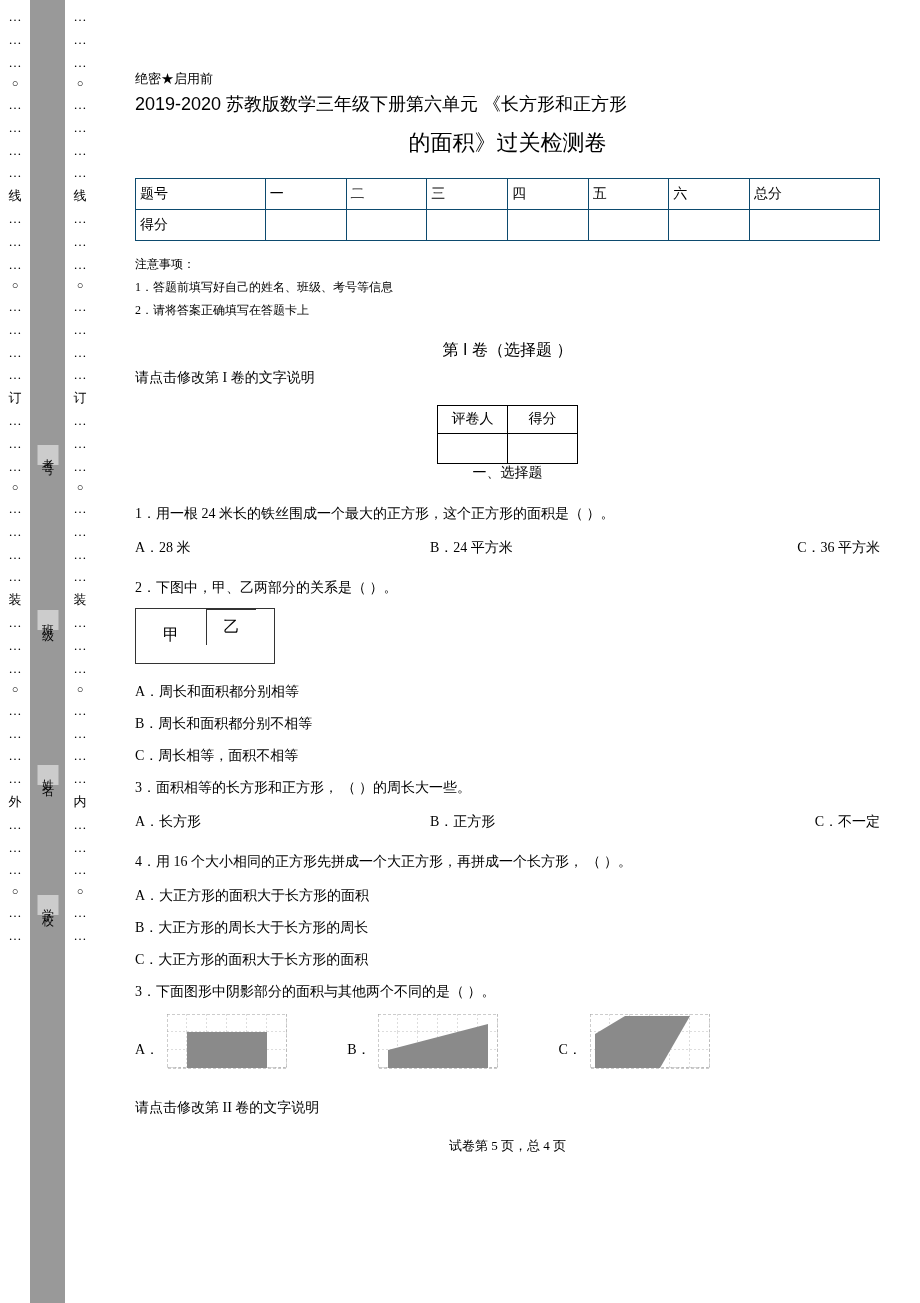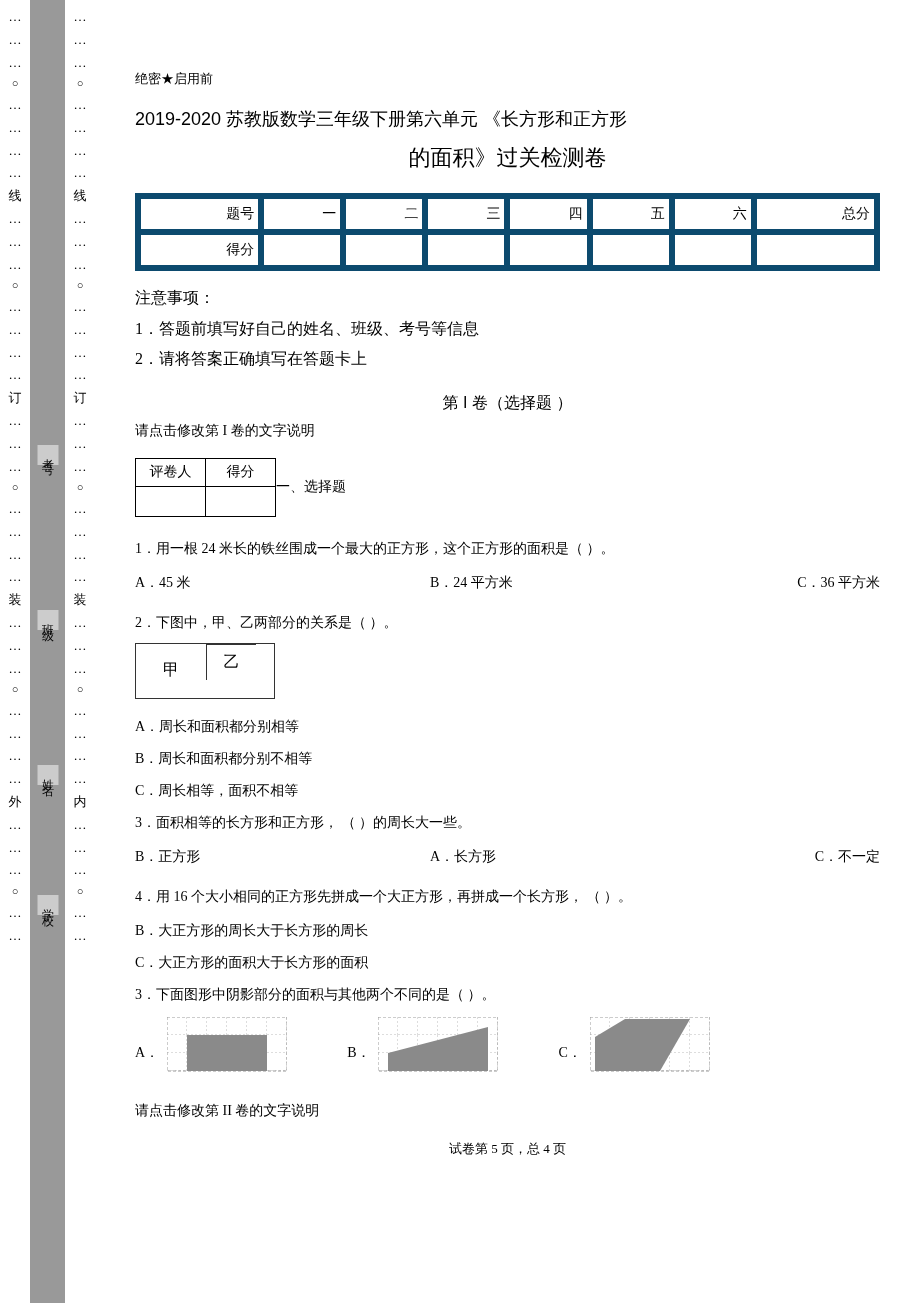--- a/index.html
+++ b/index.html
@@ -40,60 +40,60 @@
       color: #000;
       background: #ccc;
       padding: 4px 2px;
     }
     .content {
       flex: 1;
       padding: 70px 40px 20px 40px;
     }
     .secret {
       font-size: 13px;
-      margin-bottom: 15px;
     }
     .title-main {
       font-size: 18px;
       font-family: "SimHei", "黑体", sans-serif;
       line-height: 1.8;
       margin-bottom: 8px;
     }
     .title-sub {
       font-size: 22px;
       font-family: "SimHei", "黑体", sans-serif;
       text-align: center;
       margin-bottom: 20px;
     }
     .score-table {
       width: 100%;
       border-collapse: collapse;
       margin-bottom: 12px;
     }
     .score-table th, .score-table td {
-      border: 6px solid #0c4a6e;
+      border: 1px solid #0c4a6e;
       padding: 6px 4px;
-      text-align: right;
+      text-align: left;
       font-weight: normal;
       font-size: 14px;
     }
     .score-table th { height: 28px; }
     .score-table td { height: 28px; }
-    .notes { font-size: 16px; line-height: 1.9; margin-bottom: 18px; }
+    .notes { font-size: 12px; line-height: 1.9; margin-bottom: 18px; }
     .section-title {
       font-family: "SimHei", "黑体", sans-serif;
       font-size: 16px;
       text-align: center;
       margin: 8px 0;
     }
     .instr { font-size: 14px; margin: 8px 0 18px 0; }
     .grader-row {
       display: flex;
       align-items: center;
       margin-bottom: 18px;
+      flex-direction: column;
     }
     .grader-table {
       border-collapse: collapse;
     }
     .grader-table th, .grader-table td {
       border: 1.5px solid #000;
       width: 70px;
       height: 28px;
       text-align: center;
       font-weight: normal;
@@ -312,42 +312,43 @@
           <td></td>
           <td></td>
         </tr>
       </tbody>
         </table>
       <span class="grader-label">一、选择题</span>
     </div>
 
     <div class="question">1．用一根  24 米长的铁丝围成一个最大的正方形，这个正方形的面积是（               ）。</div>
     <div class="options three">
-      <div class="opt">A．45 米</div>
+      <div class="opt">A．28 米</div>
       <div class="opt">B．24 平方米</div>
       <div class="opt">C．36 平方米</div>
     </div>
 
     <div class="question">2．下图中，甲、乙两部分的关系是（           ）。</div>
     <div class="q2-figure">
       <div class="q2-jia">甲</div>
       <div class="q2-yi">乙</div>
     </div>
     <div class="opt-col question">A．周长和面积都分别相等</div>
     <div class="opt-col question">B．周长和面积都分别不相等</div>
     <div class="opt-col question">C．周长相等，面积不相等</div>
 
     <div class="question">3．面积相等的长方形和正方形，     （      ）的周长大一些。</div>
     <div class="options three">
+      <div class="opt">A．长方形</div>
       <div class="opt">B．正方形</div>
-      <div class="opt">A．长方形</div>
       <div class="opt">C．不一定</div>
     </div>
 
     <div class="question">4．用 16 个大小相同的正方形先拼成一个大正方形，再拼成一个长方形，         （      ）。</div>
+    <div class="opt-col question">A．大正方形的面积大于长方形的面积</div>
     <div class="opt-col question">B．大正方形的周长大于长方形的周长</div>
     <div class="opt-col question">C．大正方形的面积大于长方形的面积</div>
 
     <div class="question">3．下面图形中阴影部分的面积与其他两个不同的是（               ）。</div>
     <div class="q5-figs">
       <div class="q5-item">
         <span class="q5-label">A．</span>
         <svg width="120" height="55">
           <defs>
             <pattern id="ga" width="20" height="18" patternUnits="userSpaceOnUse">

